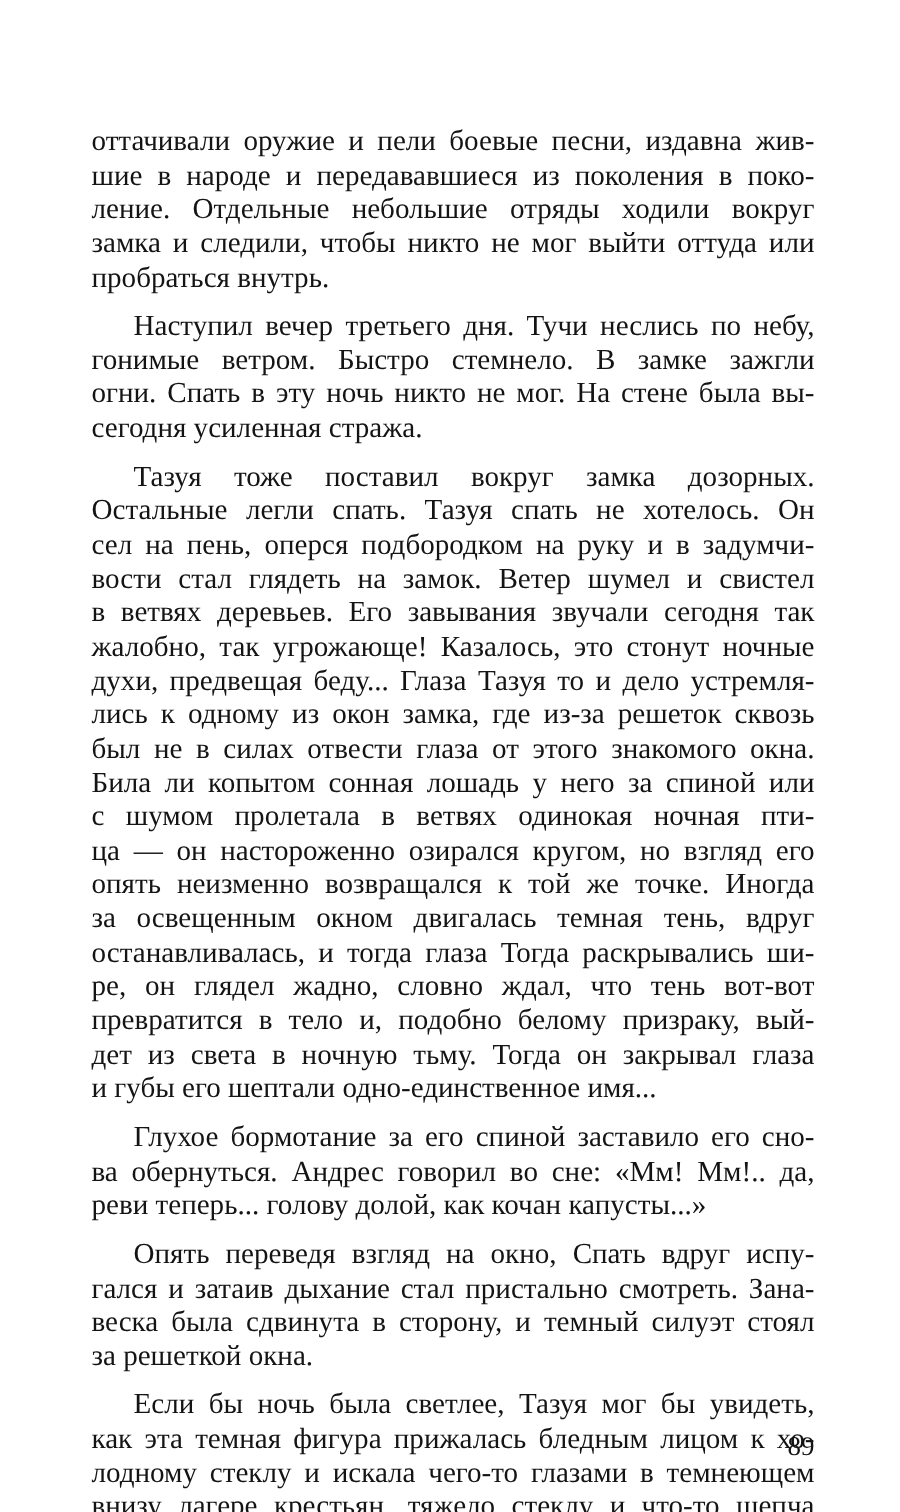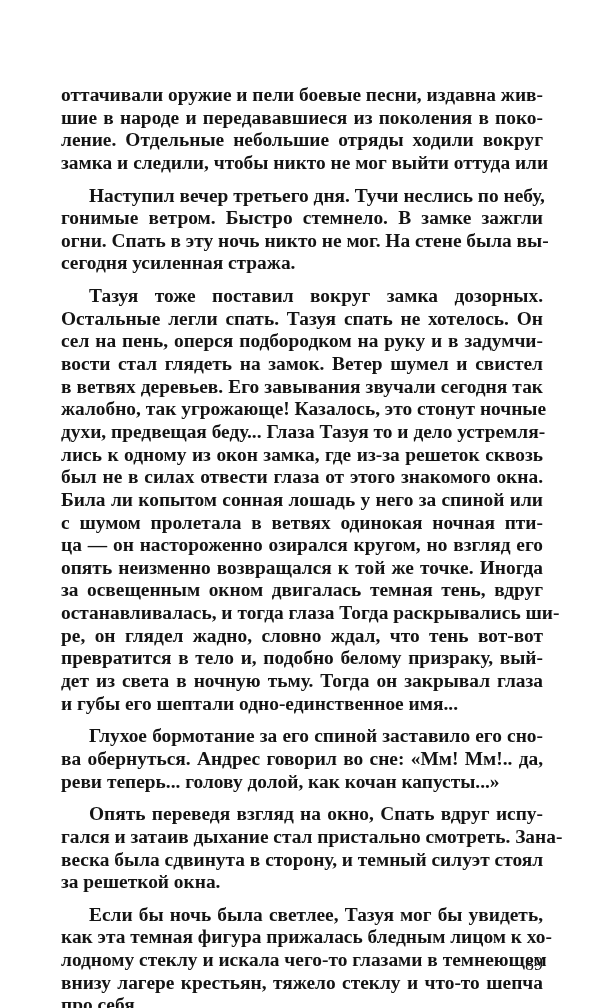--- a/index.html
+++ b/index.html
@@ -13,21 +13,20 @@
     font-size: 19.4px;
     line-height: 22.65px;
     color: #141414;
   }
   .line {
     display: block;
     white-space: nowrap;
     text-align: justify;
     text-align-last: justify;
     height: 22.65px;
-    font-weight: bold;
   }
   .line.last { text-align-last: left; }
   .line.indent { padding-left: 28px; margin-top: 10px; }
   .pagenum {
     position: absolute;
     left: 520px;
     top: 954px;
     width: 23px;
     text-align: right;
     font-family: "Liberation Serif", "DejaVu Serif", serif;
@@ -38,20 +37,21 @@
 </head>
 <body>
 
 <div class="page">
 
   <div>
     <span class="line">оттачивали оружие и пели боевые песни, издавна жив-</span>
     <span class="line">шие в народе и передававшиеся из поколения в поко-</span>
     <span class="line">ление. Отдельные небольшие отряды ходили вокруг</span>
     <span class="line">замка и следили, чтобы никто не мог выйти оттуда или</span>
+    <span class="line last">пробраться внутрь.</span>
   </div>
 
   <div>
     <span class="line indent">Наступил вечер третьего дня. Тучи неслись по небу,</span>
     <span class="line">гонимые ветром. Быстро стемнело. В замке зажгли</span>
     <span class="line">огни. Спать в эту ночь никто не мог. На стене была вы-</span>
     <span class="line last">сегодня усиленная стража.</span>
   </div>
 
   <div>

